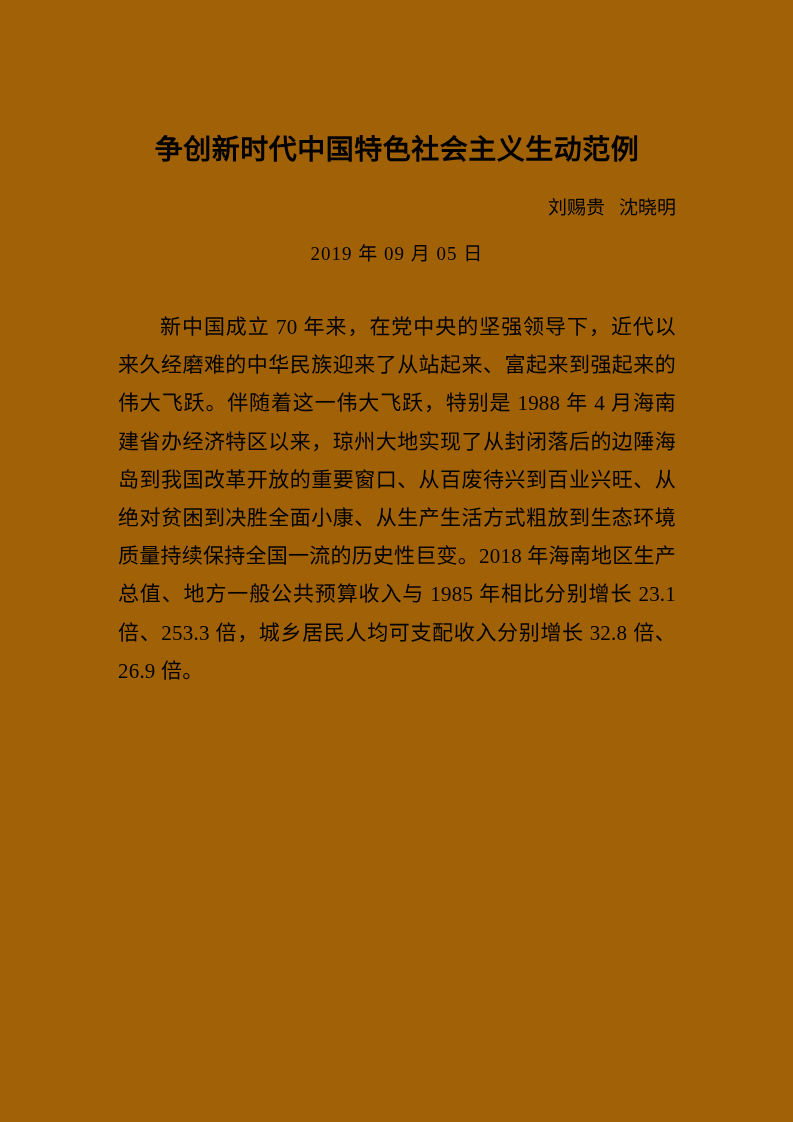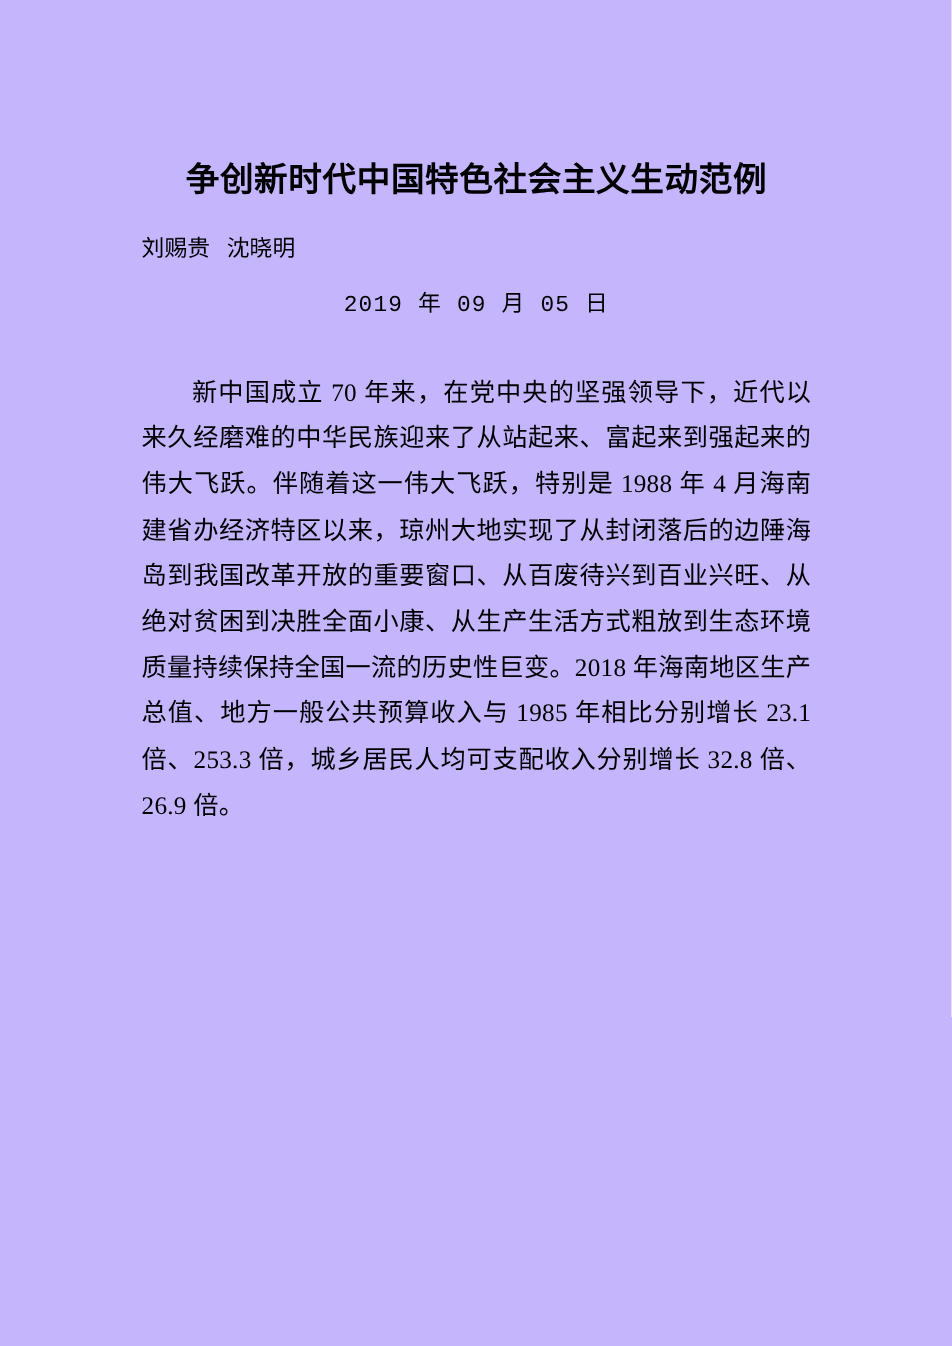--- a/index.html
+++ b/index.html
@@ -9,21 +9,21 @@
     background: #ffffff;
   }
   body {
     font-family: "Liberation Serif", "DejaVu Serif", serif;
     color: #000000;
   }
   .page {
     position: relative;
     width: 793px;
     height: 1122px;
-    background: #c4b5fd;
+    background: #a16207;
     margin: 0 auto;
     overflow: hidden;
     box-sizing: border-box;
     padding-left: 36px;
   }
   .content {
     position: absolute;
     left: 118px;
     top: 0;
     width: 558px;
@@ -36,34 +36,34 @@
     font-weight: bold;
     font-size: 28px;
     line-height: 38px;
     letter-spacing: 0.5px;
     padding-top: 131px;
     white-space: nowrap;
   }
   .doc-authors {
     margin: 0;
     padding: 0;
-    text-align: left;
+    text-align: right;
     font-family: Liberation Sans, sans-serif;
     font-size: 19px;
     line-height: 28px;
     padding-top: 25px;
   }
   .doc-authors .author + .author {
     margin-left: 14px;
   }
   .doc-date {
     margin: 0;
     padding: 0;
     text-align: center;
-    font-family: Liberation Mono, monospace;
+    font-family: Liberation Serif, serif;
     font-size: 19px;
     line-height: 28px;
     padding-top: 18px;
     letter-spacing: 1px;
   }
   .body-text {
     padding-top: 40px;
   }
   .body-text p {
     margin: 0;

